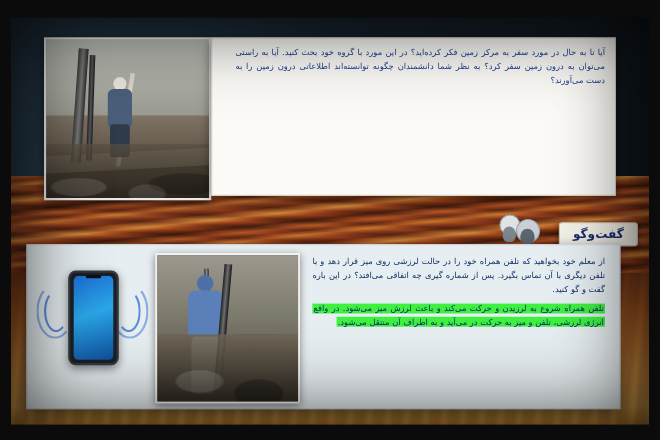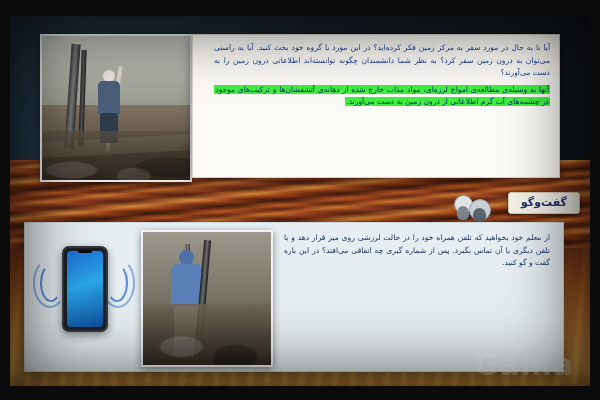--- a/index.html
+++ b/index.html
@@ -214,21 +214,21 @@
   .p-line.plain {
     color: #1f2b55;
   }
 
   
   .dialog-badge {
     position: absolute;
     right: 20px;
     top: 192px;
     display: flex;
-    align-items: flex-start;
+    align-items: flex-end;
     gap: 16px;
     direction: rtl;
   }
   .dialog-label {
     background: #f4f1e8;
     color: #1a2d6b;
     font-size: 11px;
     font-weight: bold;
     padding: 3px 12px 4px 12px;
     border-radius: 3px;
@@ -413,36 +413,36 @@
     <div class="pt-person">
       <div class="head"></div>
       <div class="body"></div>
       <div class="legs"></div>
     </div>
     <div class="pt-rubble"></div>
   </div>
 
   <div class="panel-top">
     <p class="p-line">آیا تا به حال در مورد سفر به مرکز زمین فکر کرده‌اید؟ در این مورد با گروه خود بحث کنید. آیا به راستی می‌توان به درون زمین سفر کرد؟ به نظر شما دانشمندان چگونه توانسته‌اند اطلاعاتی درون زمین را به دست می‌آورند؟</p>
-    <p class="p-line"><span class="hl-green">آنها به وسیله‌ی مطالعه‌ی امواج لرزه‌ای، مواد مذاب خارج شده از دهانه‌ی آتشفشان‌ها و ترکیب‌های موجود در چشمه‌های آب گرم اطلاعاتی از درون زمین به دست می‌آورند.</span></p>
   </div>
 
   <div class="dialog-badge">
     <div class="dialog-label">گفت‌وگو</div>
     <div class="dialog-icon">
       <div class="b1"></div>
       <div class="b2"></div>
       <div class="h1"></div>
       <div class="h2"></div>
     </div>
   </div>
 
   <div class="panel-bottom">
     <div class="pb-text">
       <p class="pb-line">از معلم خود بخواهید که تلفن همراه خود را در حالت لرزشی روی میز قرار دهد و با تلفن دیگری با آن تماس بگیرد. پس از شماره گیری چه اتفاقی می‌افتد؟ در این باره گفت و گو کنید.</p>
+      <p class="pb-line"><span class="hl-green">تلفن همراه شروع به لرزیدن و حرکت می‌کند و باعث لرزش میز می‌شود. در واقع انرژی لرزشی، تلفن و میز به حرکت در می‌آید و به اطراف آن منتقل می‌شود.</span></p>
     </div>
     <div class="pb-media">
       <div class="phone-wrap">
         <div class="wave l1"></div>
         <div class="wave l2"></div>
         <div class="wave r1"></div>
         <div class="wave r2"></div>
         <div class="phone">
           <div class="screen"></div>
           <div class="notch"></div>
@@ -455,20 +455,19 @@
           <div class="head"></div>
           <div class="body"></div>
           <div class="legs"></div>
         </div>
         <div class="pb-drill"></div>
         <div class="pb-rub"></div>
       </div>
     </div>
   </div>
 
-  <div class="watermark">Gama</div>
 
   <div class="vignette"></div>
   <div class="frame-top"></div>
   <div class="frame-bottom"></div>
   <div class="frame-left"></div>
   <div class="frame-right"></div>
 </div>
 
 </body></html>

